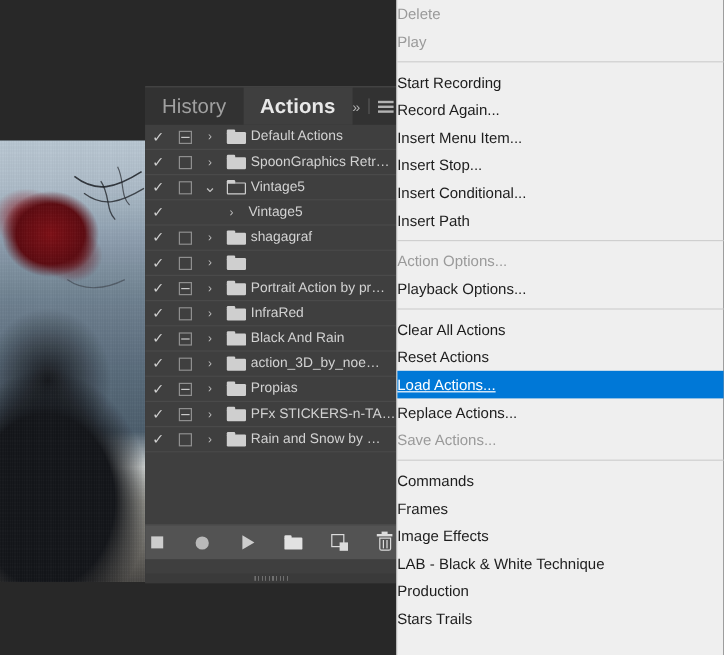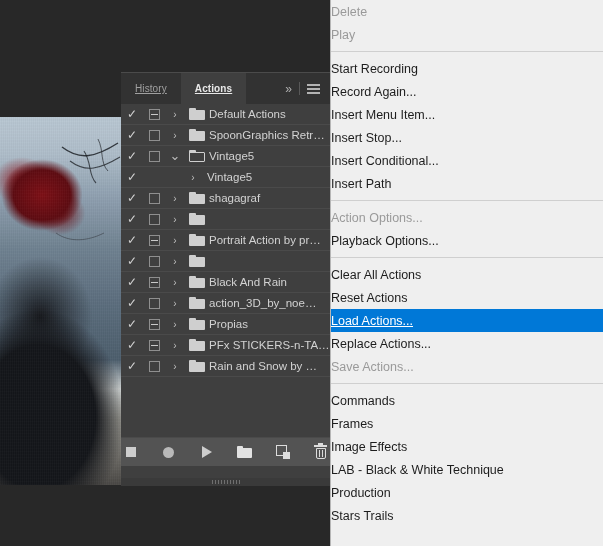--- a/index.html
+++ b/index.html
@@ -69,27 +69,26 @@
   .panel-tabbar {
     position: relative;
     height: 31px;
     background: #323232;
     display: flex;
     align-items: stretch;
   }
   .panel-tab {
     display: flex; align-items: center;
     padding: 0 14px;
-    font-size: 10px;
+    font-size: 17px;
     letter-spacing: 0.1px;
     color: #a0a0a0;
     cursor: default;
     user-select: none;
     background: #323232;
-    text-decoration: underline;
   }
   .panel-tab.active {
     background: #3f3f3f;
     color: #e8e8e8;
     font-weight: bold;
   }
   .panel-tab-spacer { flex: 1; background: #323232; }
   .panel-head-icons {
     display: flex; align-items: center;
     gap: 7px;
@@ -413,20 +412,21 @@
           <div class="col-dialog">
             <span class="dlg-box"></span>
           </div>
           <div class="col-arrow">›</div>
           <div class="col-folder">
             <span class="fold">
               <span class="tab"></span>
               <span class="body"></span>
             </span>
           </div>
+          <div class="col-label">InfraRed</div>
         </div>
         <div class="action-row">
           <div class="col-check">
             <span class="check-mark">✓</span>
           </div>
           <div class="col-dialog">
             <span class="dlg-box on"></span>
           </div>
           <div class="col-arrow">›</div>
           <div class="col-folder">

